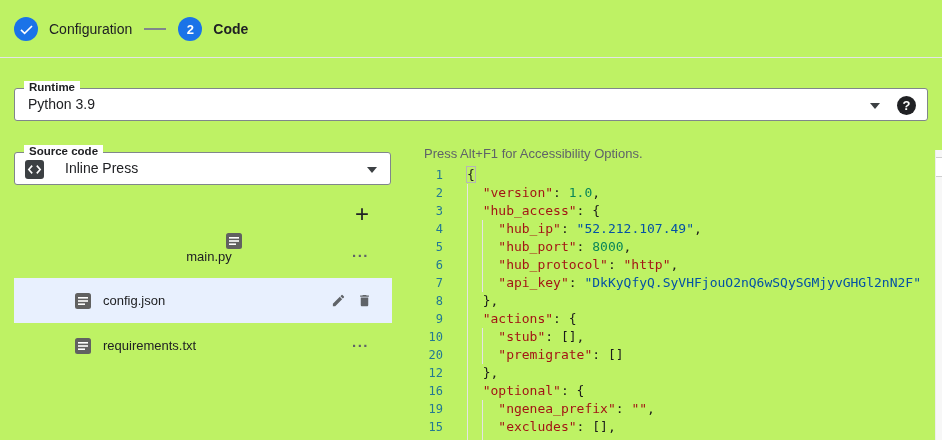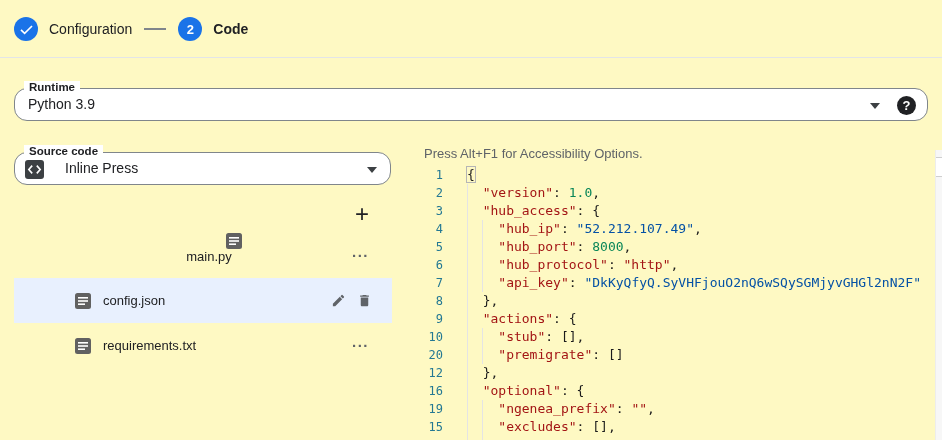--- a/index.html
+++ b/index.html
@@ -4,33 +4,33 @@
 <style>
   :root{
     --accent-blue:#1a73e8; --text-primary:#202124; --text-secondary:#5f6368;
     --selected-row-bg:#e8f0fe; --divider:#e3e5e8; --field-border:#80868b;
     --icon-gray:#5f6368; --code-key:#a31515; --code-string-blue:#0451a5;
     --code-string-red:#a31515; --code-number:#098658; --code-punct:#1b1b1b;
     --line-number:#237893; --indent-guide:#e4e4e4;
   }
   *{box-sizing:border-box;margin:0;padding:0;}
   body{background:#fff;}
-  .app{position:relative;width:942px;height:440px;background:#fef9c3;overflow:hidden;
+  .app{position:relative;width:942px;height:440px;background:#bef264;overflow:hidden;
        font-family:"Liberation Sans",sans-serif;color:var(--text-primary);}
   
   .stepper{position:absolute;left:14px;top:17px;display:flex;align-items:center;}
   .step-circle{width:24px;height:24px;border-radius:50%;background:var(--accent-blue);
        display:flex;align-items:center;justify-content:center;flex:none;}
   .step-num{color:#fff;font-size:13px;font-weight:700;}
   .step-label{margin-left:11px;font-size:14px;color:var(--text-primary);}
   .step-label.bold{font-weight:700;}
   .step-dash{width:22px;height:2px;background:#80868b;margin:0 12px;}
   .top-divider{position:absolute;left:0;top:57px;width:942px;height:1px;background:var(--divider);}
   
-  .field{position:absolute;border:1px solid var(--field-border);border-radius:13px;background:#fff;}
+  .field{position:absolute;border:1px solid var(--field-border);border-radius:3px;background:#fff;}
   .field-label{position:absolute;top:-8px;left:9px;background:#fff;padding:0 5px;
        font-size:11.5px;font-weight:700;color:var(--text-primary);white-space:nowrap;}
   .field-value{position:absolute;left:13px;top:0;line-height:31px;font-size:14px;color:var(--text-primary);}
   .dd-arrow{position:absolute;width:0;height:0;border-left:5px solid transparent;
        border-right:5px solid transparent;border-top:6px solid #3c4043;top:14px;}
   .runtime-field{left:14px;top:88px;width:914px;height:33px;}
   .runtime-field .dd-arrow{right:47px;}
   .help-badge{position:absolute;right:11px;top:7px;width:19px;height:19px;border-radius:50%;
        background:#202124;color:#fff;font-size:13px;font-weight:700;
        display:flex;align-items:center;justify-content:center;cursor:pointer;}

